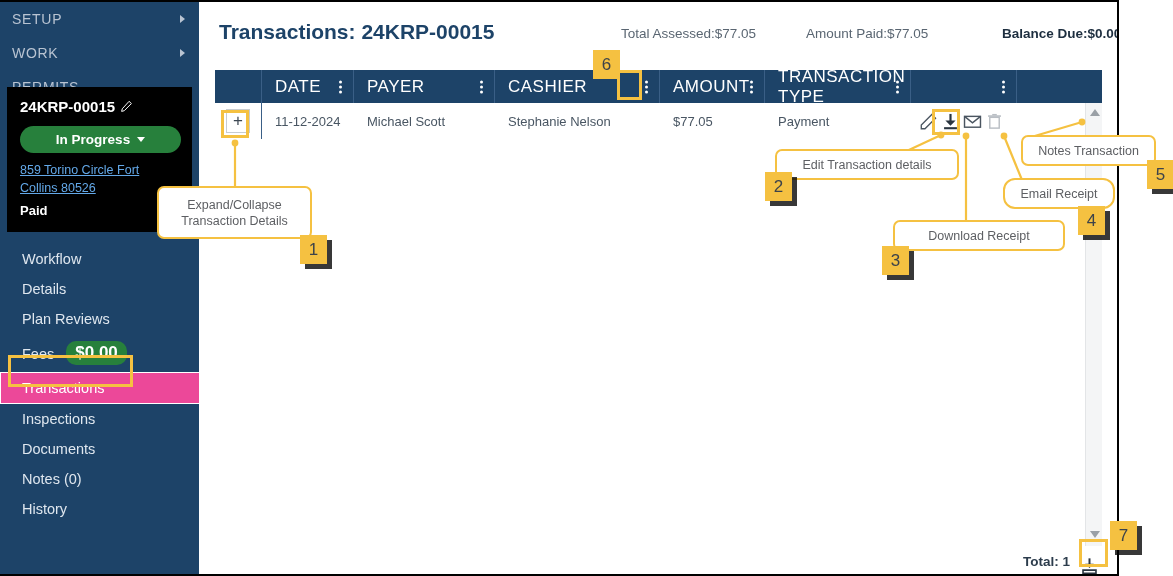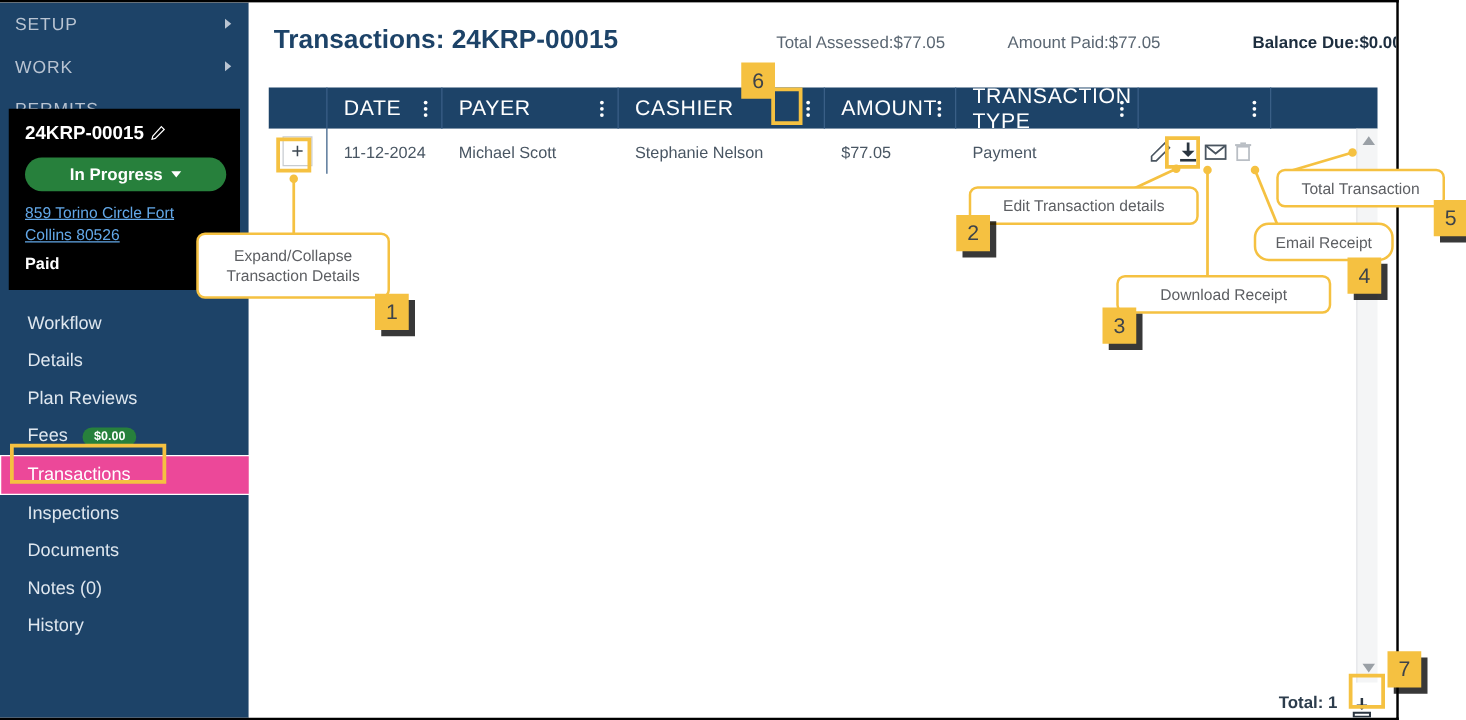--- a/index.html
+++ b/index.html
@@ -103,21 +103,21 @@
   }
   .nav-item.selected::before {
     content: "";
     position: absolute; left: -21px; top: 0;
     width: 4px; height: 100%;
     background: #c8373c;
   }
   .fee-badge {
     display: inline-block;
     background: #27803c; color: #ffffff;
-    font-size: 10px; font-weight: bold;
+    font-size: 17px; font-weight: bold;
     border-radius: 10px;
     padding: 2px 9px;
     margin-left: 8px;
     vertical-align: 1px;
   }
 
   
   #main {
     position: absolute; left: 199px; top: 0;
     width: 918px; height: 576px;
@@ -487,21 +487,21 @@
   <div class="callout" style="left:775px; top:149px; width:184px; height:31px;text-align:center;">
     <span>Edit Transaction details</span>
   </div>
   <div class="callout" style="left:893px; top:220px; width:172px; height:31px;">
     <span>Download Receipt</span>
   </div>
   <div class="callout" style="left:1003px; top:178px; width:112px; height:31px;border-radius:12px;">
     <span>Email Receipt</span>
   </div>
   <div class="callout" style="left:1021px; top:135px; width:135px; height:31px;">
-    <span>Total Transaction</span>
+    <span>Notes Transaction</span>
   </div>
 
   <div class="badge" style="left:300px; top:235px;">
     <span>1</span>
   </div>
   <div class="badge" style="left:765px; top:172px;">
     <span>2</span>
   </div>
   <div class="badge" style="left:882px; top:246px;">
     <span>3</span>

